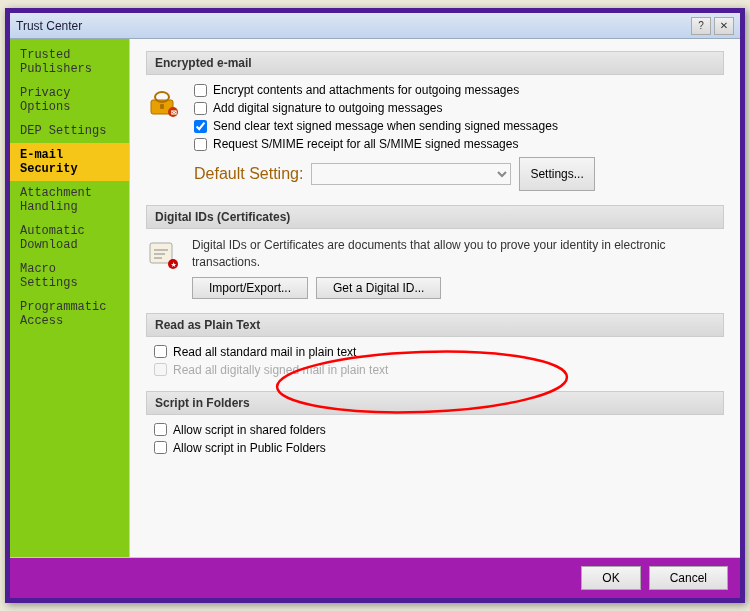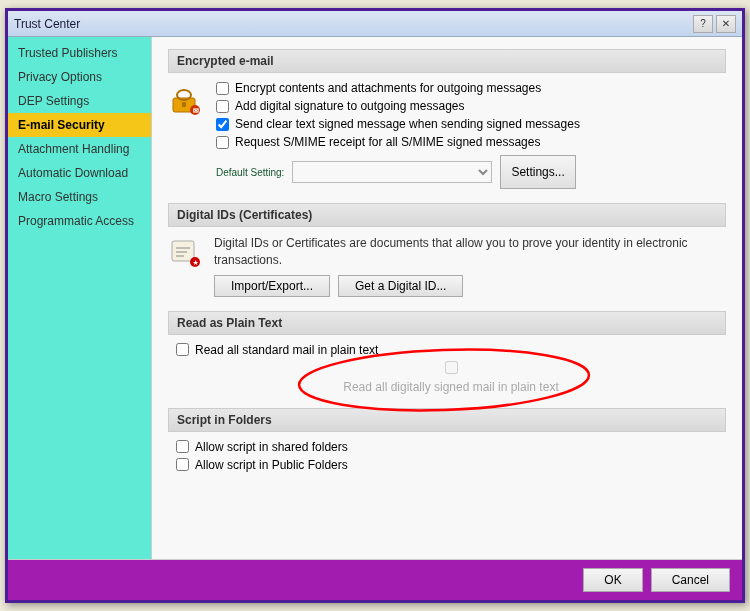--- a/index.html
+++ b/index.html
@@ -11,21 +11,21 @@
       align-items: center;
       justify-content: center;
       width: 750px;
       height: 611px;
       overflow: hidden;
     }
     .dialog {
       width: 740px;
       height: 595px;
       background: #f0f0f0;
-      border: 3px solid #4c1d95;
+      border: 5px solid #4c1d95;
       box-shadow: 2px 2px 8px rgba(0,0,0,0.4);
       display: flex;
       flex-direction: column;
     }
     .titlebar {
       background: linear-gradient(to bottom, #dce6f4, #c2d4ee);
       height: 26px;
       display: flex;
       align-items: center;
       justify-content: space-between;
@@ -54,25 +54,26 @@
       cursor: pointer;
       font-size: 10px;
       color: #333;
     }
     .dialog-body {
       display: flex;
       flex: 1;
       overflow: hidden;
     }
     .sidebar {
-      width: 144px;
-      background: #5eead4;
+      width: 120px;
+      background: #84cc16;
       border-right: 1px solid #ccc;
       padding: 4px 0;
       flex-shrink: 0;
+      font-family: Liberation Mono, monospace;
     }
     .sidebar-item {
       padding: 5px 10px;
       cursor: pointer;
       color: #333;
       font-size: 12px;
     }
     .sidebar-item.active {
       background: #f5c518;
       color: #000;
@@ -125,22 +126,22 @@
       flex-shrink: 0;
     }
     .default-setting-row {
       display: flex;
       align-items: center;
       gap: 8px;
       margin-top: 6px;
       margin-left: 0px;
     }
     .default-setting-label {
-      color: #14532d;
-      font-size: 10px;
+      color: #a16207;
+      font-size: 16px;
     }
     .default-setting-select {
       width: 200px;
       height: 22px;
       border: 1px solid #bbb;
       background: #f8f8f8;
       font-size: 12px;
       color: #888;
     }
     .settings-btn {
@@ -183,21 +184,20 @@
       background: linear-gradient(to bottom, #f5f5f5, #e0e0e0);
       border: 1px solid #aaa;
       cursor: pointer;
       font-size: 12px;
     }
     .read-plain-section {
       position: relative;
     }
     .plain-text-disabled {
       color: #aaa;
-      flex-direction: column;
     }
     .script-folders-section {}
     .dialog-footer {
       background: #a21caf;
       border-top: 1px solid #ccc;
       padding: 8px 12px;
       display: flex;
       justify-content: flex-end;
       gap: 8px;
       flex-shrink: 0;

